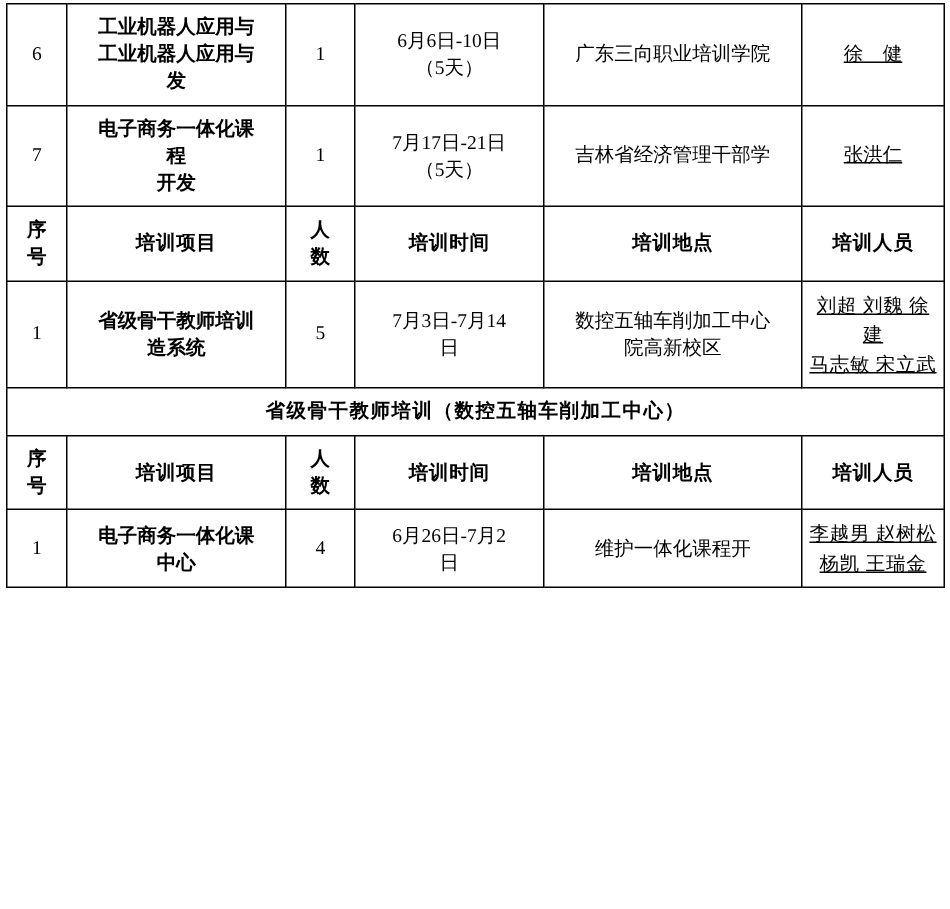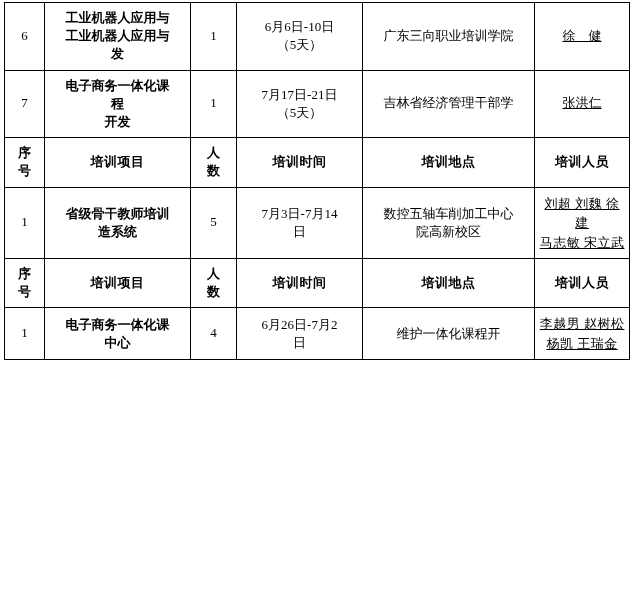--- a/index.html
+++ b/index.html
@@ -156,20 +156,25 @@
         <td class="place">
           <span class="two-line">数控五轴车削加工中心</span>
           <span class="two-line">院高新校区</span>
         </td>
         <td class="people">
           <span class="people-line">刘超  刘魏  徐建</span>
           <span class="people-line">马志敏  宋立武</span>
         </td>
       </tr>
 
+      <tr>
+        <td class="section-title" colspan="6">
+          <span class="sec-line">省级骨干教师培训（数控五轴车削加工中心）</span>
+        </td>
+      </tr>
 
       <tr>
         <td class="header-cell narrow">
           <span class="two-line">序</span>
           <span class="two-line">号</span>
         </td>
         <td class="header-cell">培训项目</td>
         <td class="header-cell narrow">
           <span class="two-line">人</span>
           <span class="two-line">数</span>

